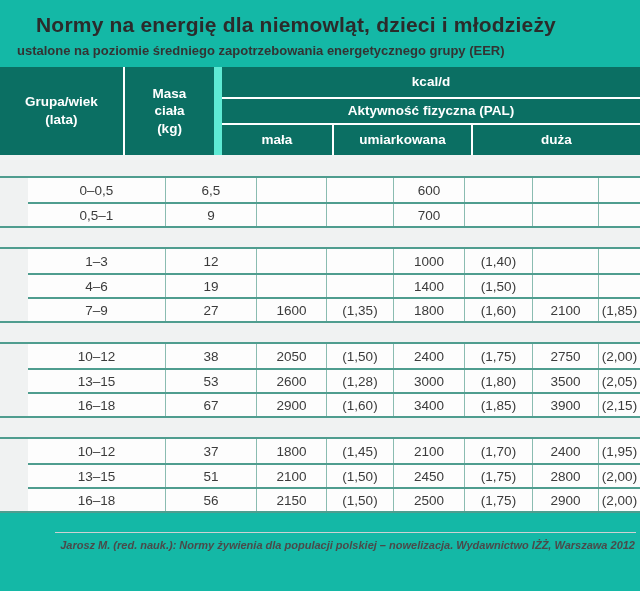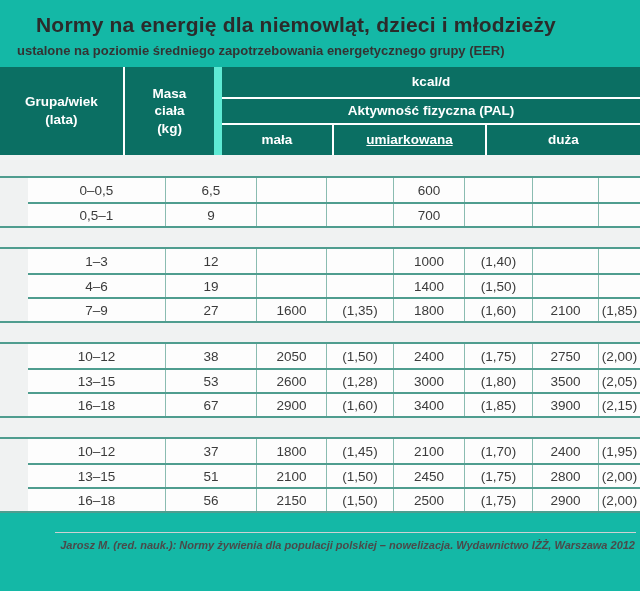--- a/index.html
+++ b/index.html
@@ -32,21 +32,21 @@
   }
   .th-group { width: 123px; }
   .th-mass  { width: 91px; border-left: 2px solid #ffffff; }
   .th-right { flex: 1; display: flex; flex-direction: column; border-left: 8px solid #5eead4; }
   .th-kcal  { height: 30px; }
   .th-pal   { height: 26px; border-top: 2px solid #ffffff; }
   .th-acts  { flex: 1; display: flex; border-top: 2px solid #ffffff; }
   .th-act   { border-left: 2px solid #ffffff; }
   .th-act:first-child { border-left: none; }
   .th-act.a0 { width: 110px; }
-  .th-act.a1 { width: 153px; text-decoration: underline; }
+  .th-act.a1 { width: 139px; }
   .th-act.a2 { flex: 1; }
 
   
   .tbody { background: #f0f2f2; padding-top: 21px; }
   .section { border-top: 2px solid #4f9d8f; border-bottom: 2px solid #4f9d8f; margin-bottom: 19px; padding-left: 28px; }
   .section:last-child { margin-bottom: 0; }
   .row { display: flex; height: 24px; background: #fdfdfd; }
   .row + .row { border-top: 2px solid #4f9d8f; }
   .cell {
     display: flex; align-items: center; justify-content: center;

